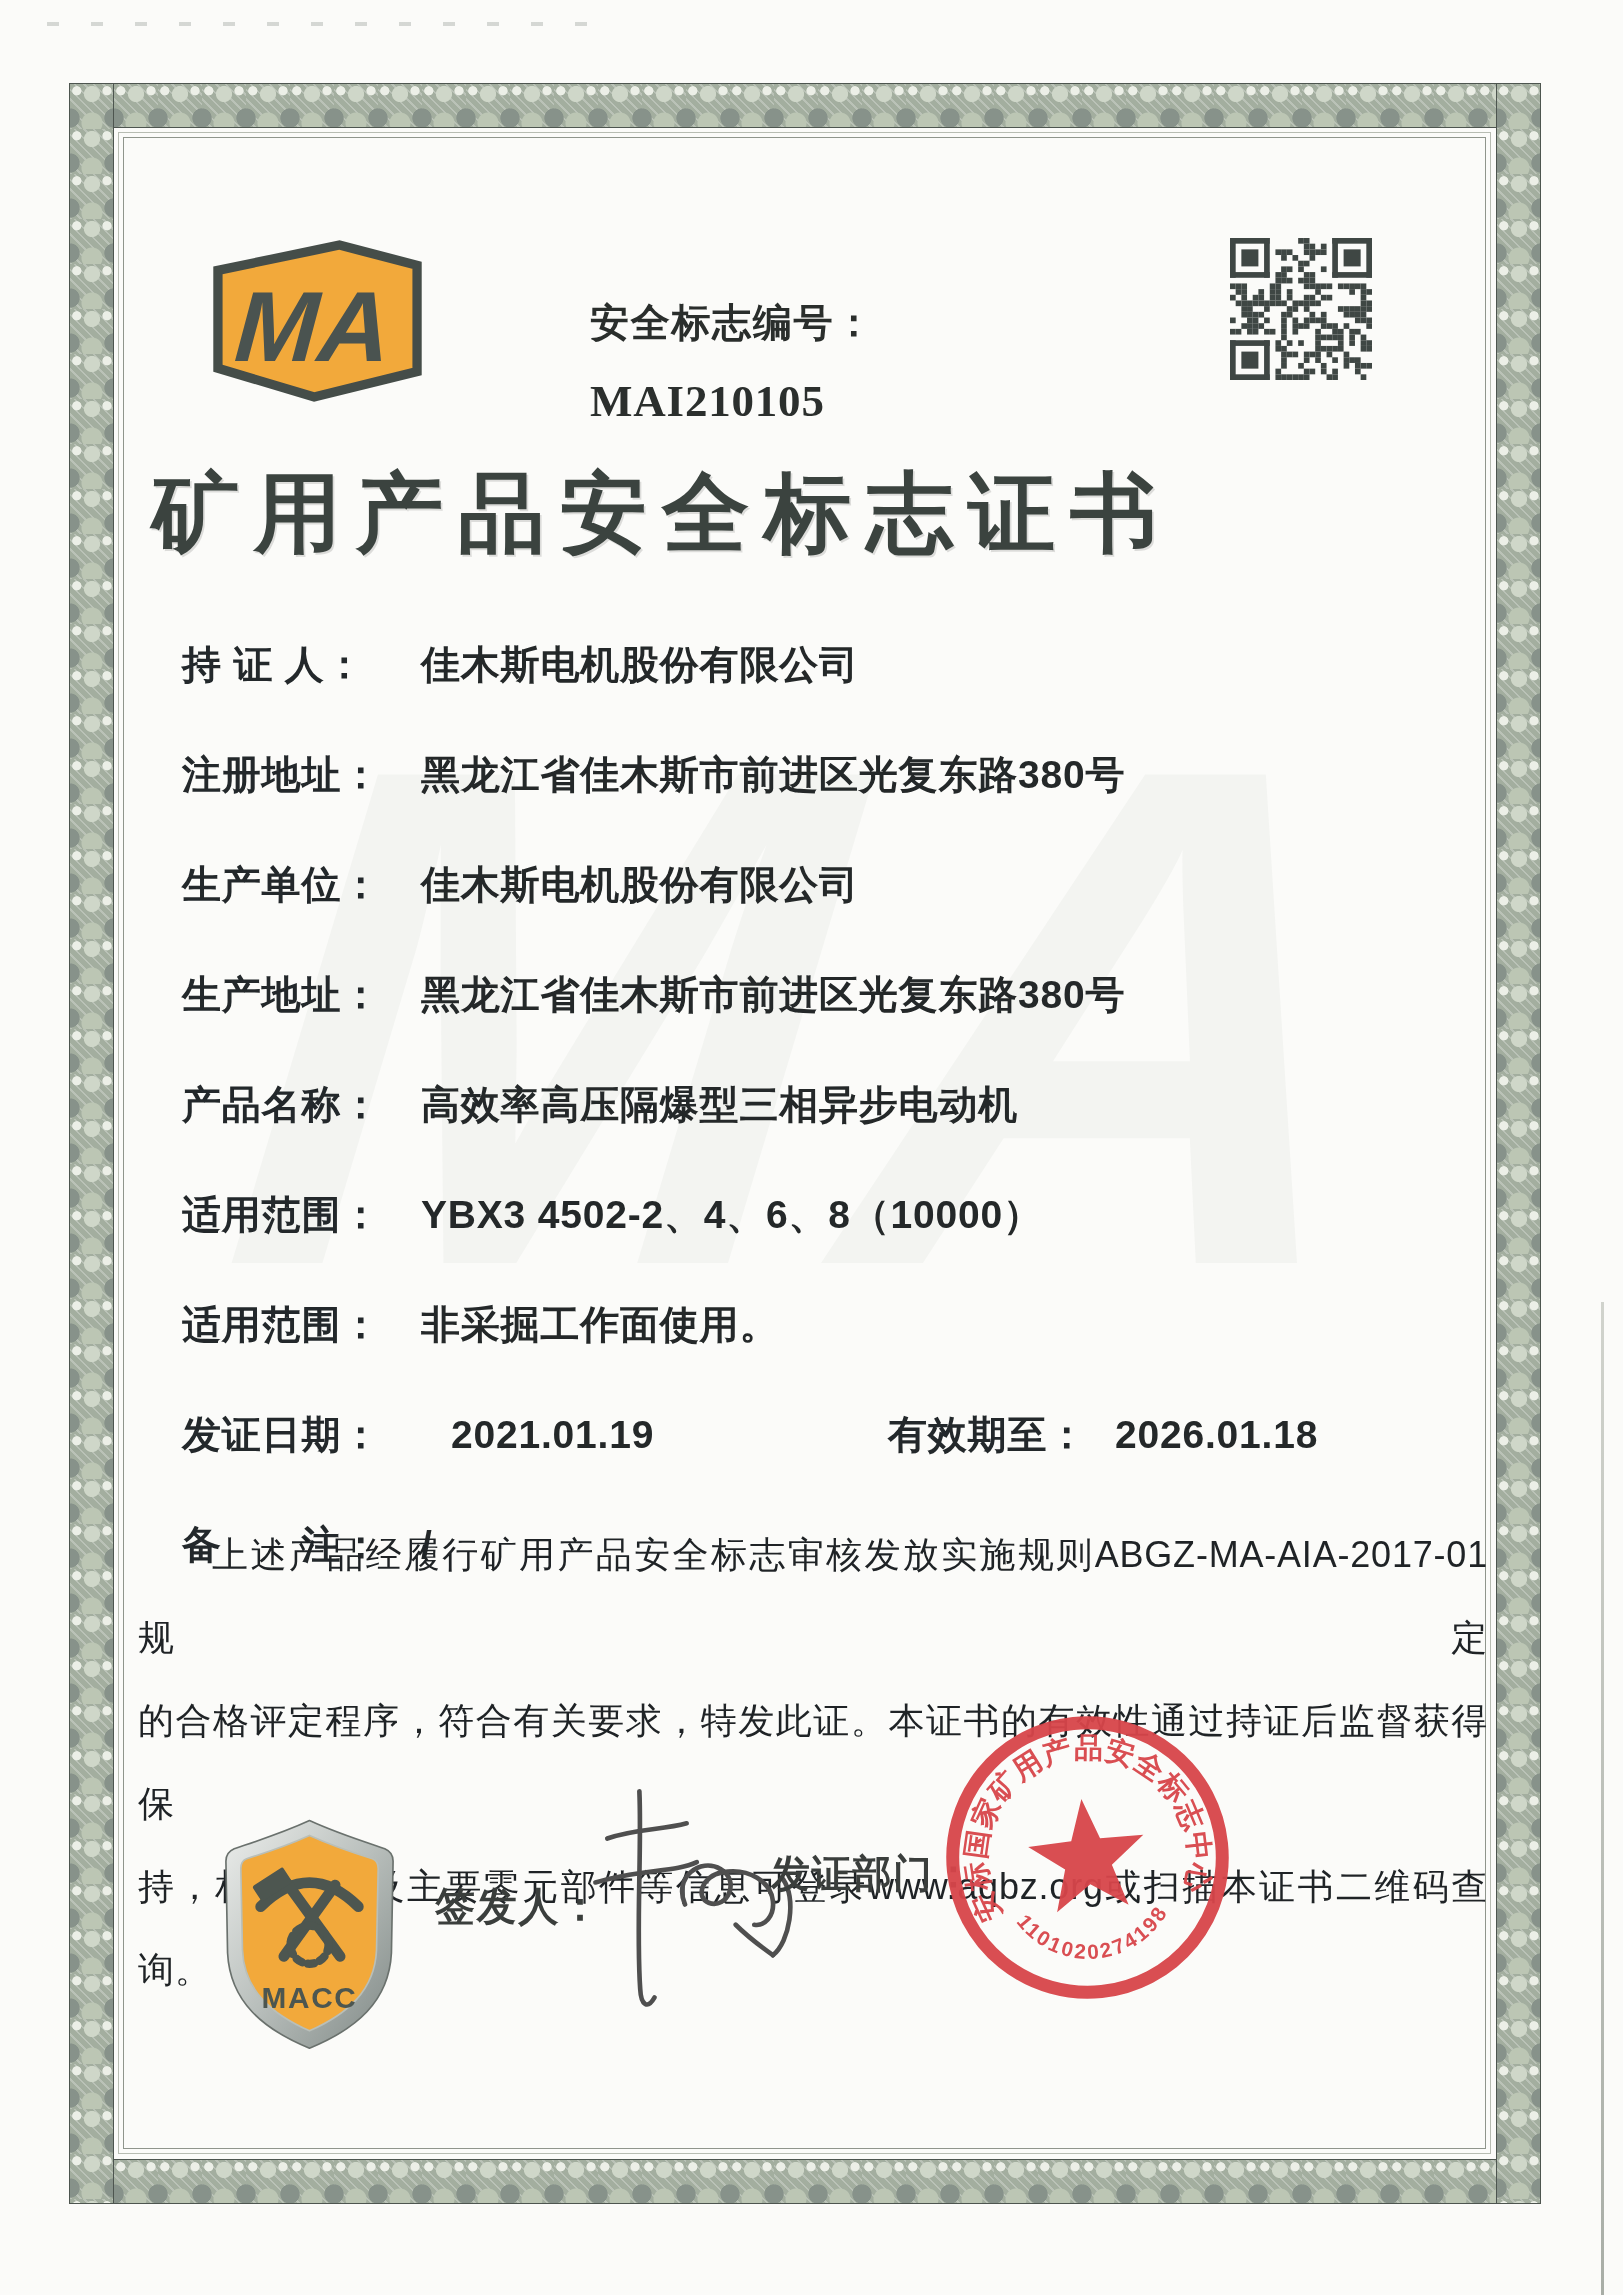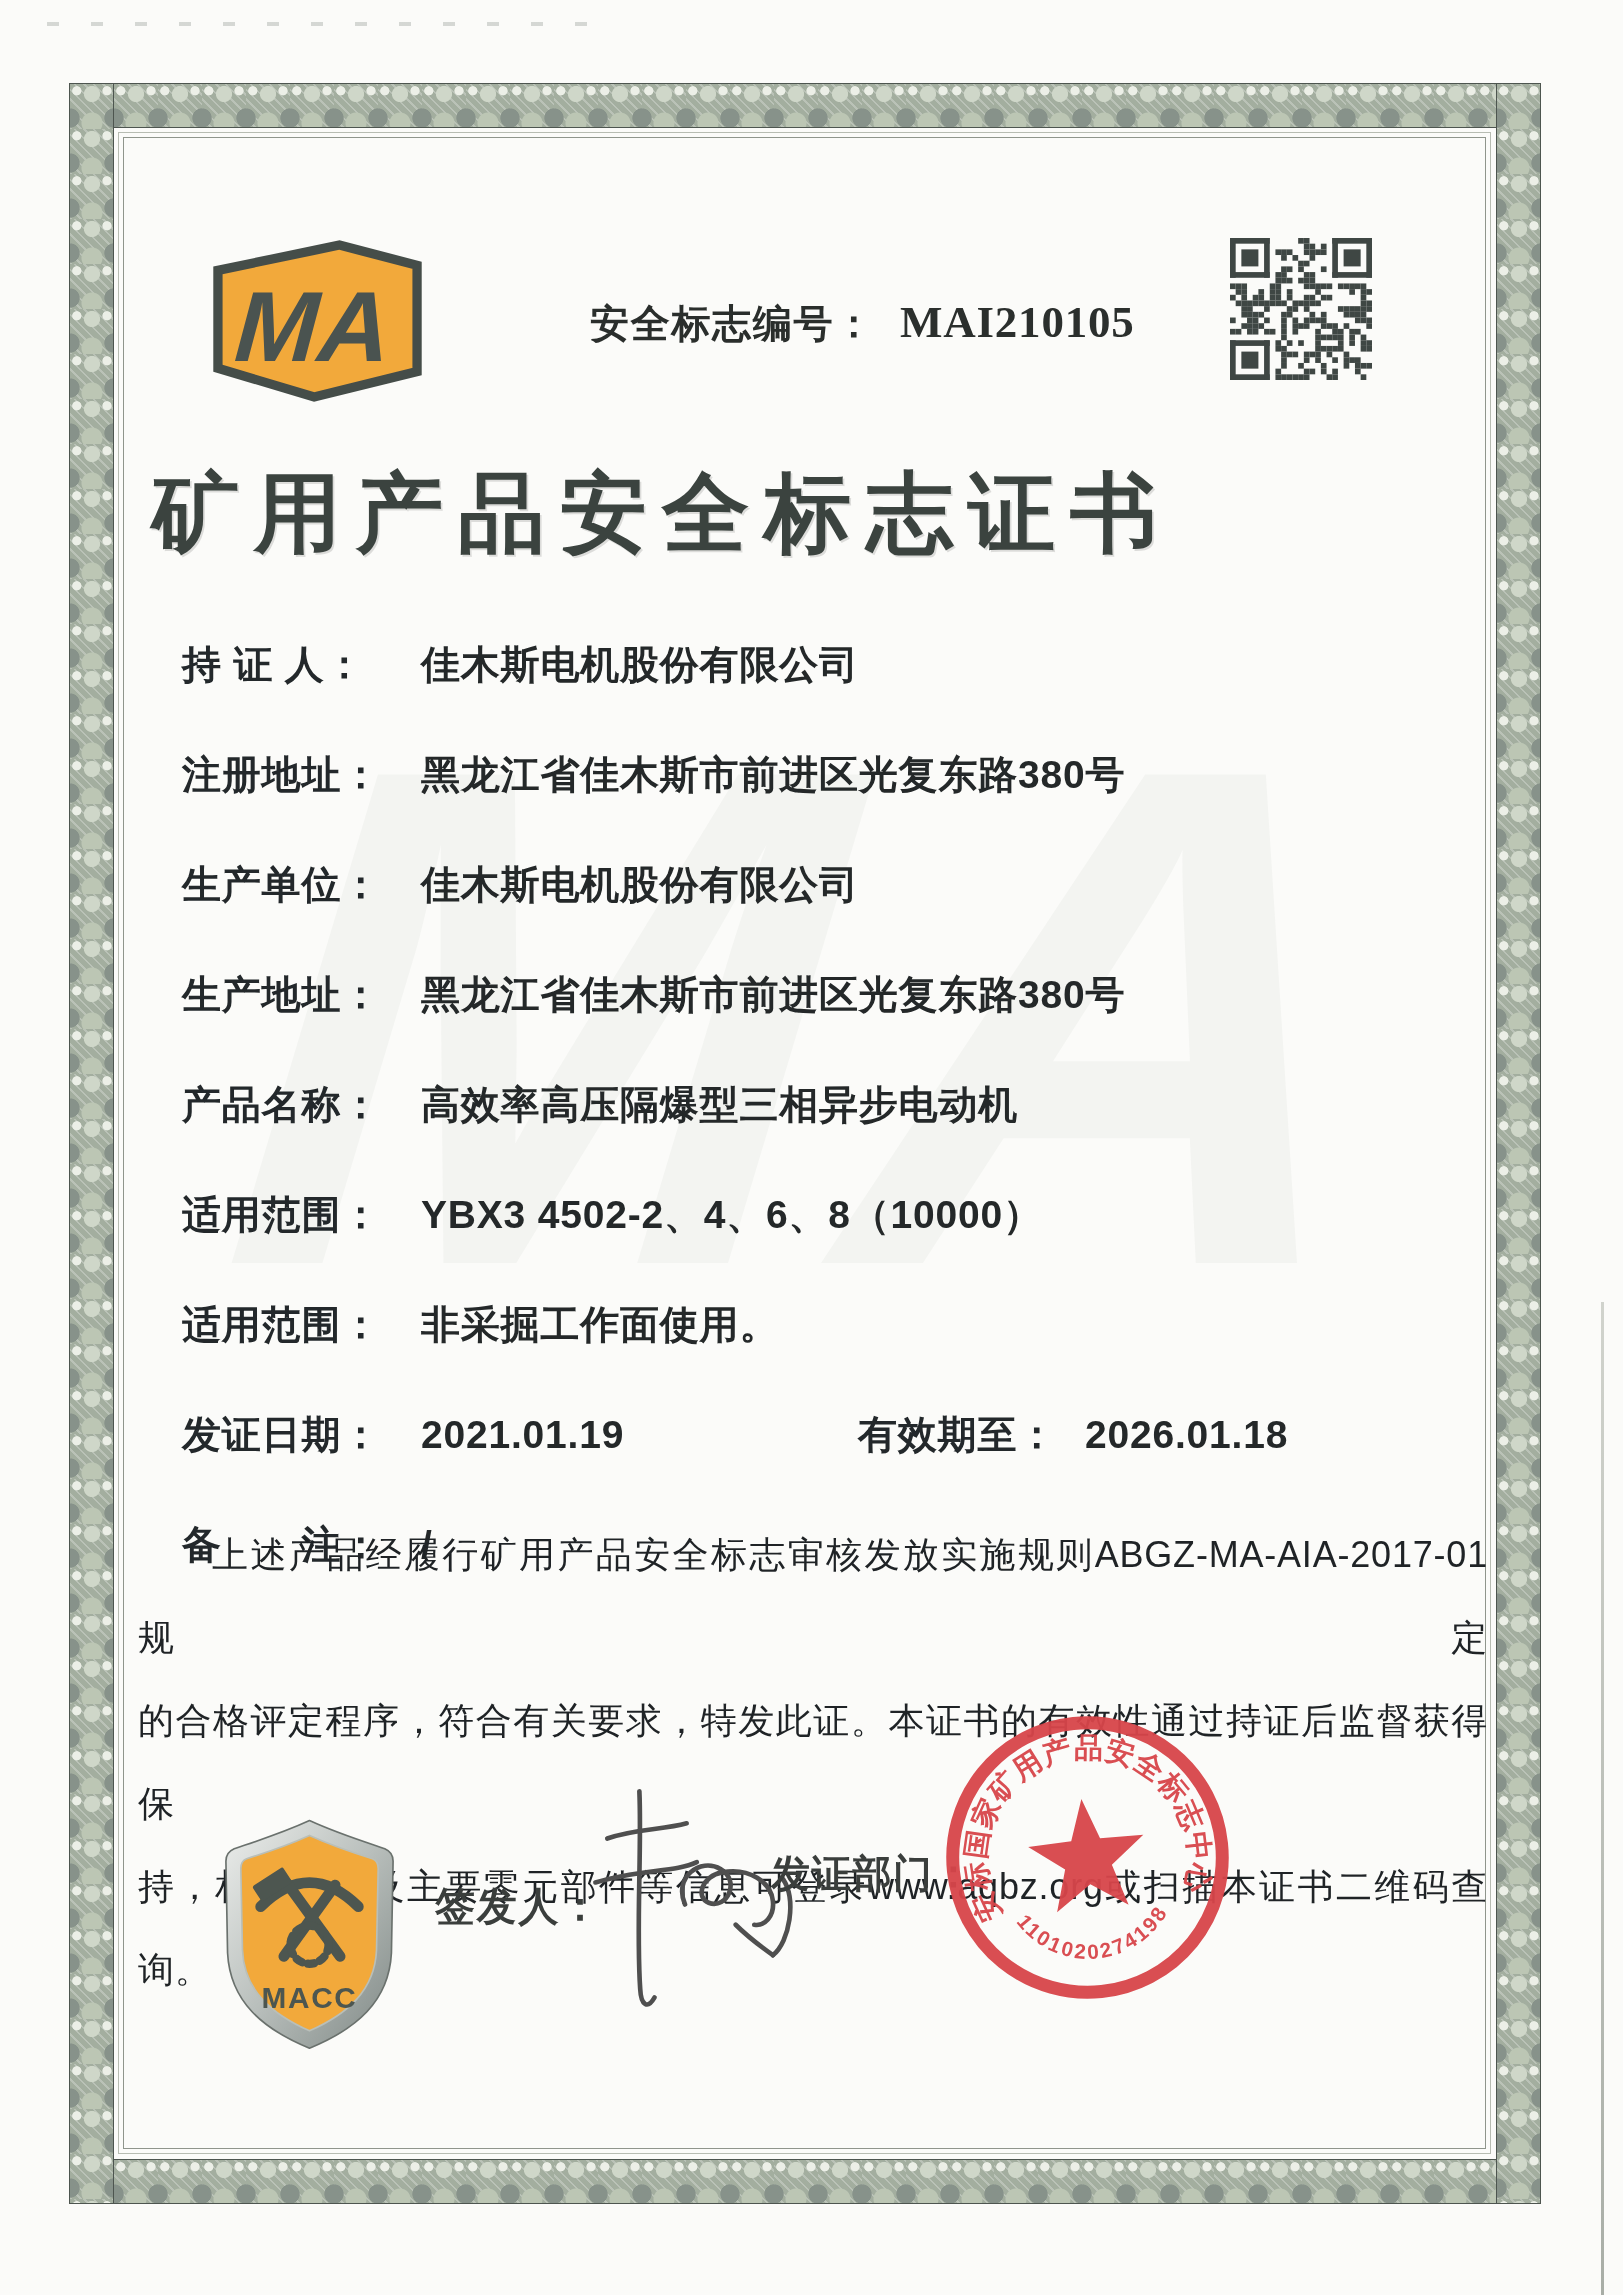--- a/index.html
+++ b/index.html
@@ -57,21 +57,21 @@
     font-size:710px;font-style:italic;font-weight:900;letter-spacing:25px;
     color:rgba(98,108,102,0.05);
     transform:skewX(-6deg);
     font-family:"Liberation Sans",sans-serif;
     user-select:none;pointer-events:none;
   }
 
   
   .ma-logo{position:absolute;left:211px;top:240px;width:213px;height:162px;}
   .cert-no-line{
-    position:absolute;left:590px;top:296px;display:flex;align-items:baseline;gap:25px;
+    position:absolute;left:590px;top:296px;display:flex;align-items:baseline;gap:25px;flex-direction:column;
   }
   .cert-no-label{font-size:39px;font-weight:bold;color:#2a2e2c;letter-spacing:1.7px;}
   .cert-no-value{
     font-family:"Liberation Serif",serif;font-size:45px;font-weight:600;
     color:#2b2f2d;letter-spacing:0.8px;
   }
   .qr{position:absolute;left:1230px;top:238px;width:142px;height:142px;}
 
   .title{
     position:absolute;left:0;top:455px;width:1324px;text-align:center;
@@ -86,21 +86,21 @@
   .row{display:flex;align-items:baseline;line-height:48px;margin-bottom:31px;}
   .row-label{
     min-width:239px;font-size:39px;font-weight:bold;color:#23282b;
     letter-spacing:0.8px;white-space:nowrap;flex:none;margin-top:31px;
   }
   .row-value{
     font-size:39px;font-weight:600;color:#242829;letter-spacing:0.8px;white-space:nowrap;
   }
   .row-std .row-label{font-size:36px;}
   .row-std .row-value{font-size:33px;font-weight:bold;letter-spacing:0;}
-  .date-issue-value{width:437px;flex:none;}
+  .date-issue-value{width:437px;flex:none;margin-left:30px;}
   .expiry-label{min-width:227px;}
 
   
   .paragraph{
     position:absolute;left:138px;top:1513px;width:1350px;
     font-size:36px;line-height:83px;color:#1f2326;letter-spacing:0.8px;
   }
   .paragraph .pline{text-align:justify;}
   .paragraph .just{text-align-last:justify;}
   .paragraph .indent{text-indent:74px;}

